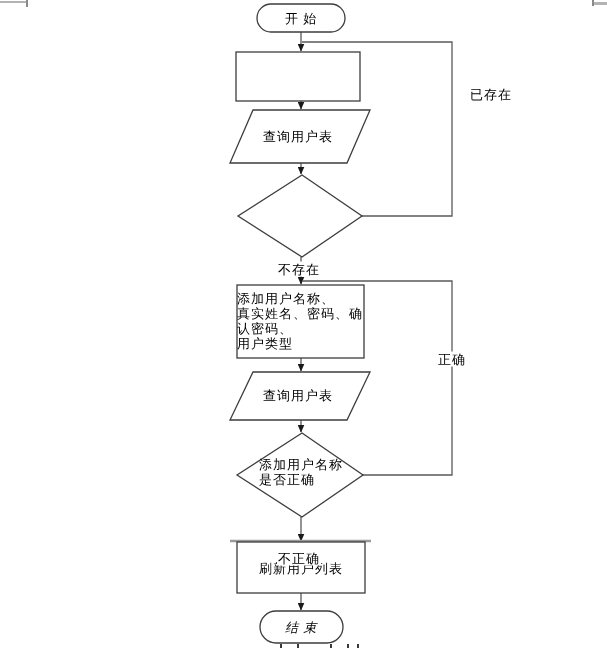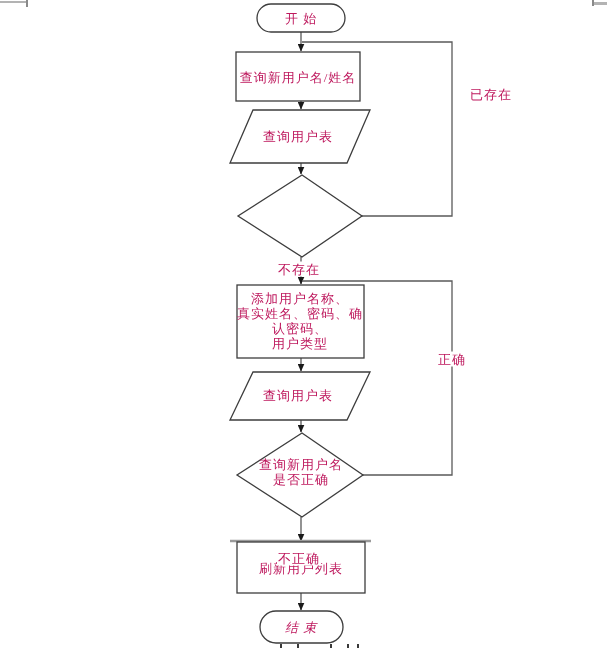--- a/index.html
+++ b/index.html
@@ -8,22 +8,22 @@
     width:607px;height:648px;
     background:#ffffff;
     font-family:"Liberation Serif","DejaVu Serif",serif;
     overflow:hidden;
   }
   .canvas svg{position:absolute;left:0;top:0;}
   .lbl{
     position:absolute;
     transform:translate(-50%,-50%);
     font-size:13px;
-    color:#be185d;
-    text-align:center;
+    color:#000000;
+    text-align:left;
     white-space:pre-line;
     line-height:15px;
     letter-spacing:1px;
   }
   .edge-lbl{
     background:#ffffff;
     padding:0 1px;
     white-space:nowrap;
   }
   .artifact{position:absolute;}
@@ -61,28 +61,27 @@
     <polygon points="253,110 370,110 347,163 230,163" fill="#ffffff" stroke="#3d3d3d" stroke-width="1.3"></polygon>
     <polygon points="302,175 362,216 302,257 238,216" fill="#ffffff" stroke="#3d3d3d" stroke-width="1.3"></polygon>
     <rect x="237" y="285" width="127" height="73" fill="#ffffff" stroke="#3d3d3d" stroke-width="1.3"></rect>
     <polygon points="253,372 370,372 347,420 230,420" fill="#ffffff" stroke="#3d3d3d" stroke-width="1.3"></polygon>
     <polygon points="302,433 363,475 302,517 237,475" fill="#ffffff" stroke="#3d3d3d" stroke-width="1.3"></polygon>
     <rect x="237" y="542" width="128" height="51" fill="#ffffff" stroke="#3d3d3d" stroke-width="1.3"></rect>
     <rect x="260" y="611" width="83" height="32" rx="16" ry="16" fill="#ffffff" stroke="#3d3d3d" stroke-width="1.3"></rect>
   </svg>
 
   <div class="lbl" style="left:301px;top:18px;">开 始</div>
-  <div class="lbl" style="left:298px;top:77px;">查询新用户名/姓名</div>
   <div class="lbl" style="left:298px;top:136px;">查询用户表</div>
   <div class="lbl" style="left:300px;top:321px;">添加用户名称、
 真实姓名、密码、确
 认密码、
 用户类型</div>
   <div class="lbl" style="left:298px;top:395px;">查询用户表</div>
-  <div class="lbl" style="left:301px;top:472px;">查询新用户名
+  <div class="lbl" style="left:301px;top:472px;">添加用户名称
 是否正确</div>
   <div class="lbl" style="left:301px;top:568px;">刷新用户列表</div>
   <div class="lbl" style="left:301px;top:627px;font-style:italic;">结 束</div>
 
   <div class="lbl edge-lbl" style="left:451px;top:94px;margin-left:40px;">已存在</div>
   <div class="lbl edge-lbl" style="left:299px;top:269px;">不存在</div>
   <div class="lbl edge-lbl" style="left:452px;top:359px;">正确</div>
   <div class="lbl edge-lbl" style="left:299px;top:558px;">不正确</div>
 
   <div class="artifact" style="left:0;top:1px;width:27px;height:2px;background:#b3b3b3;"></div>

